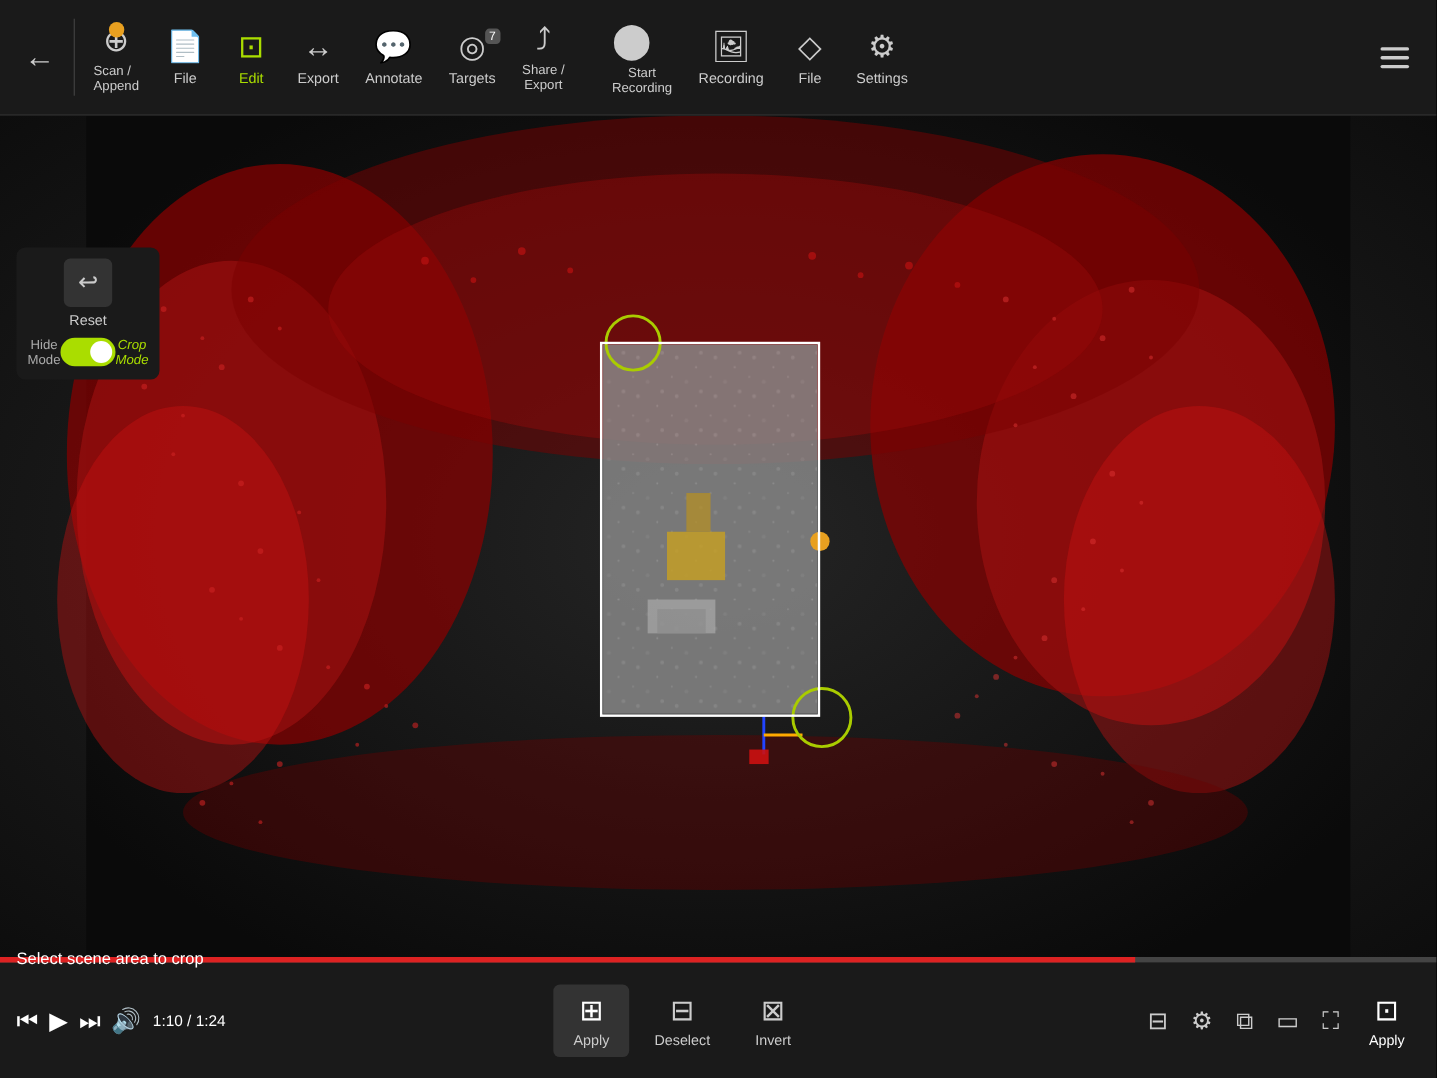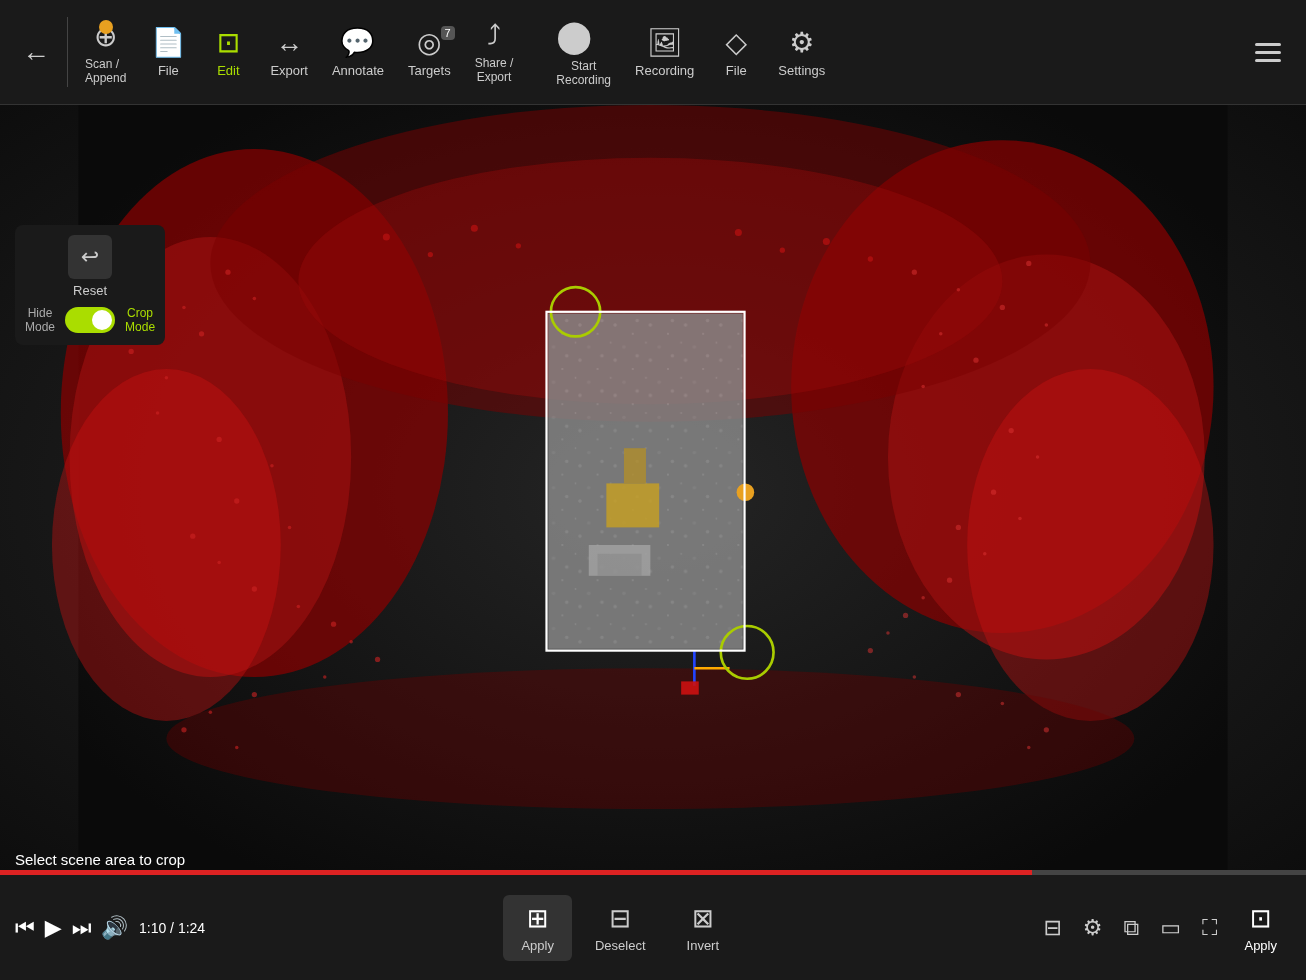--- a/index.html
+++ b/index.html
@@ -141,21 +141,20 @@
       border-radius: 6px;
       display: flex;
       align-items: center;
       justify-content: center;
       font-size: 22px;
     }
 
     .toggle-row {
       display: flex;
       align-items: center;
-      gap: 10px;
       color: #ccc;
       font-size: 13px;
     }
 
     .toggle-switch {
       width: 50px;
       height: 26px;
       background: #aadd00;
       border-radius: 13px;
       position: relative;
@@ -193,21 +192,21 @@
     }
     .progress-fill {
       height: 100%;
       background: #dd2222;
       width: 79%;
     }
 
     
     #status-text {
       position: absolute;
-      bottom: 112px;
+      bottom: 100px;
       left: 15px;
       color: #fff;
       font-size: 15px;
       z-index: 12;
     }
 
     
     .playback-controls {
       display: flex;
       align-items: center;
@@ -493,21 +492,21 @@
       <div class="reset-icon">↩</div>
       <span>Reset</span>
     </div>
     <div class="toggle-row">
       <div style="display:flex;flex-direction:column;align-items:center;">
         <span style="color:#aaa;font-size:12px;line-height:1.2;text-align:center;">Hide<br>Mode</span>
       </div>
       <div class="toggle-switch">
         <div class="toggle-knob"></div>
       </div>
-      <div style="display:flex;flex-direction:column;align-items:center;">
+      <div style="display:flex;flex-direction:column;align-items:center;font-style:italic;">
         <span style="color:#aadd00;font-size:12px;line-height:1.2;text-align:center;">Crop<br>Mode</span>
       </div>
     </div>
   </div>
 
 </div>
 
 <div id="progress-bar-container">
   <div class="progress-fill"></div>
 </div>

